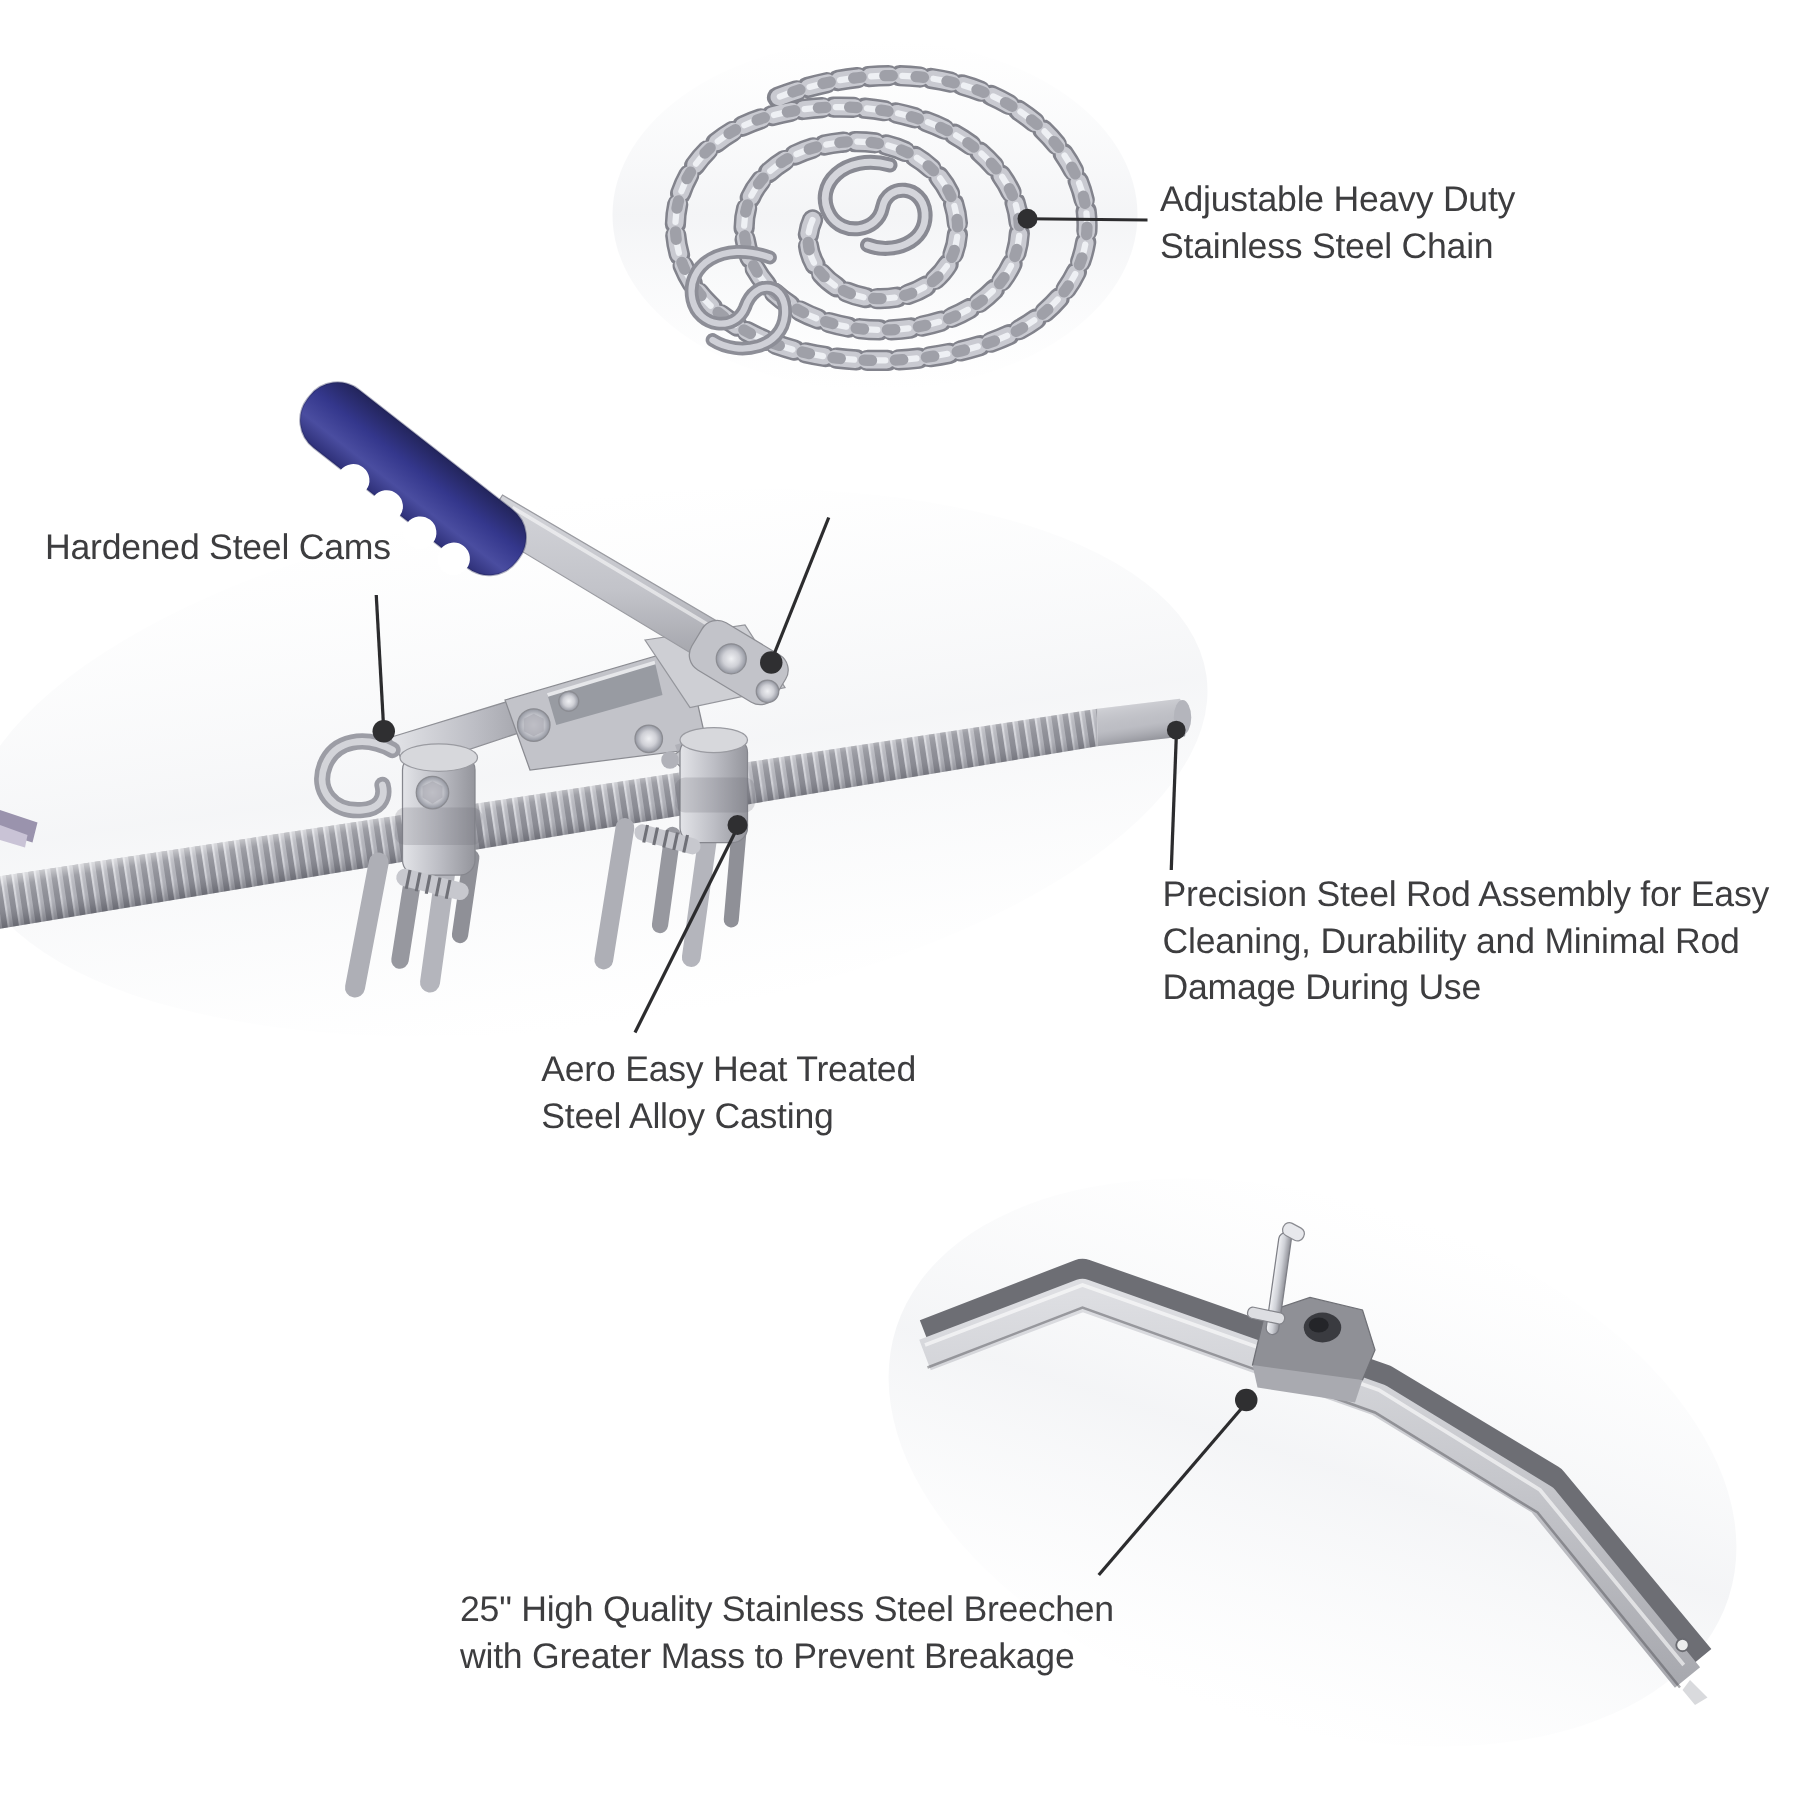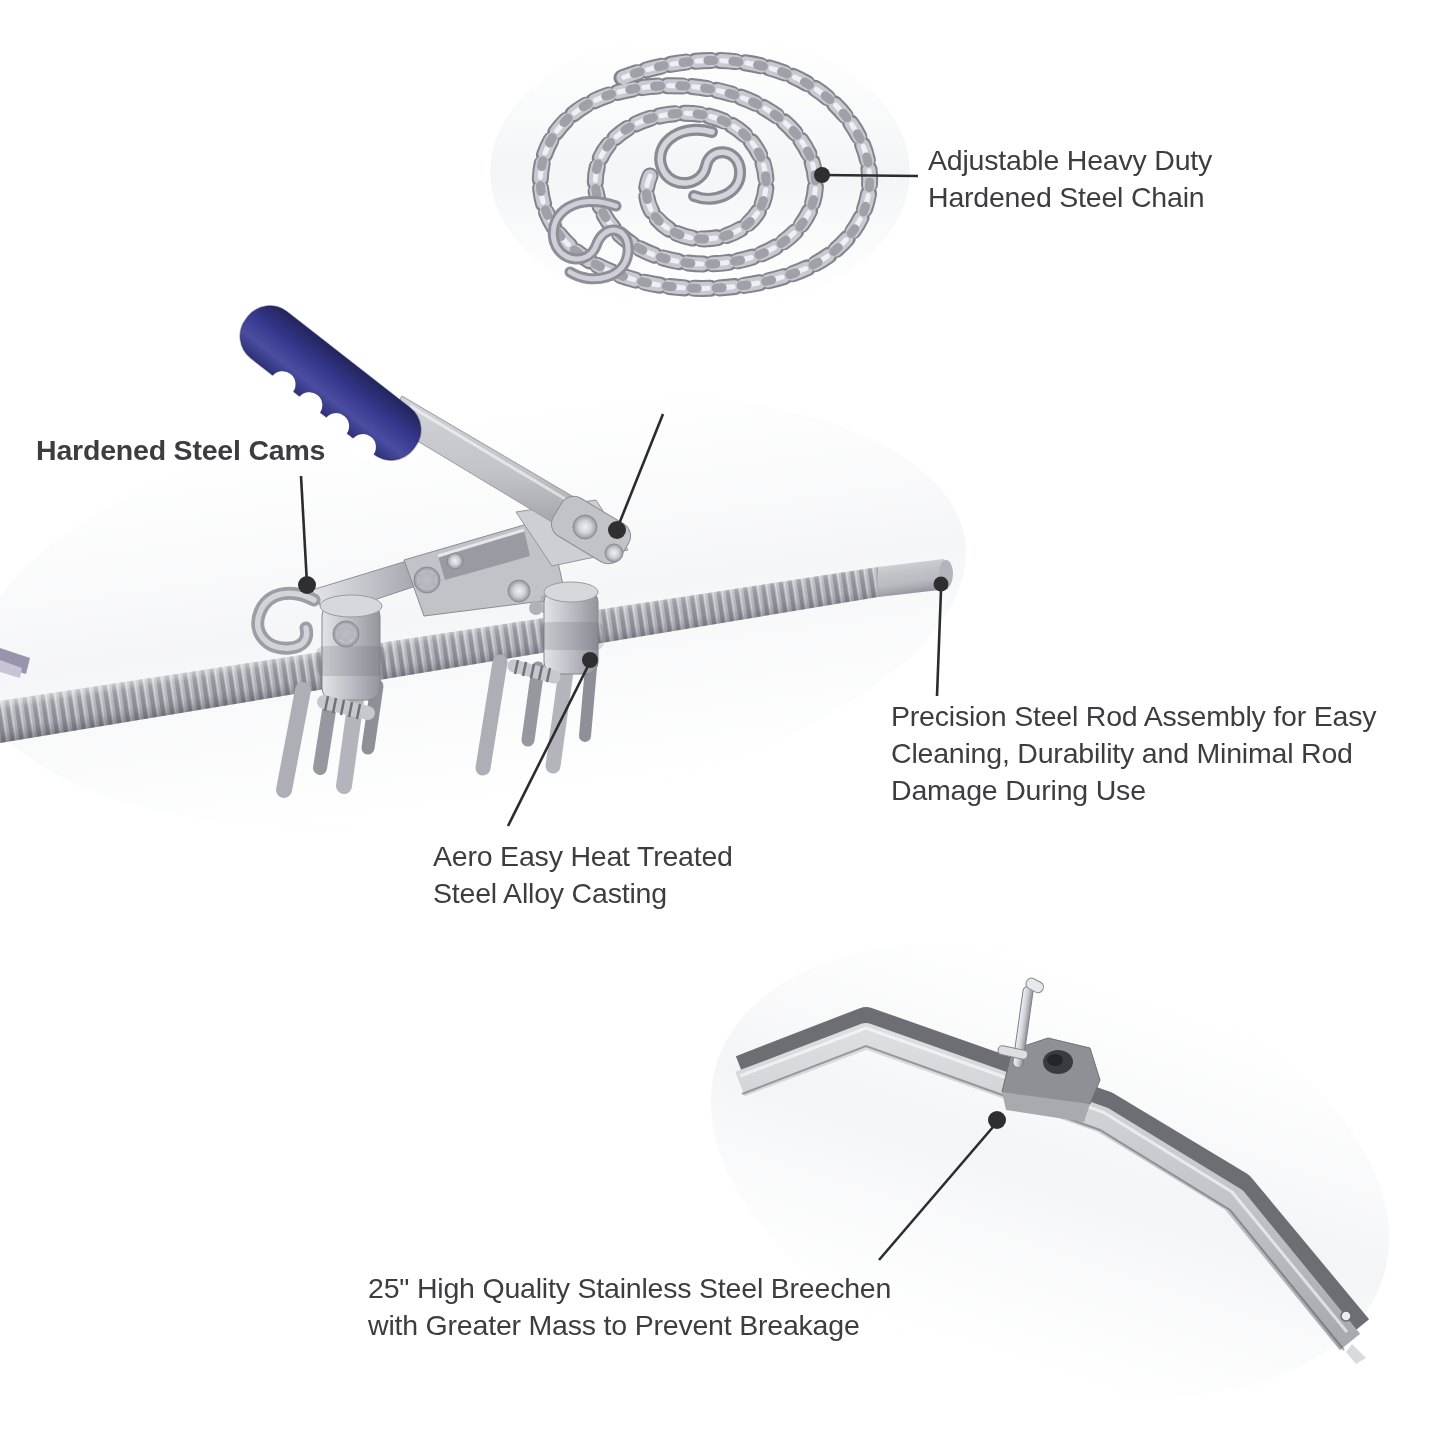--- a/index.html
+++ b/index.html
@@ -256,26 +256,26 @@
       <circle cx="822" cy="175" r="8"></circle>
       <circle cx="617" cy="530" r="9"></circle>
       <circle cx="307" cy="585" r="9"></circle>
       <circle cx="941" cy="584" r="7.5"></circle>
       <circle cx="590" cy="660" r="8"></circle>
       <circle cx="997" cy="1120" r="9"></circle>
     </g>
   </svg>
 
   <div class="label" style="left:928px;top:142px;">Adjustable Heavy Duty
-Hardened Steel Chain</div>
-
-
-  <div class="label" style="left:36px;top:432px;font-weight:bold;">Hardened Steel Cams</div>
-
-  <div class="label" style="left:891px;top:698px;">Precision Steel Rod Assembly for Easy
+Stainless Steel Chain</div>
+
+
+  <div class="label" style="left:36px;top:420px;">Hardened Steel Cams</div>
+
+  <div class="label" style="left:930px;top:698px;">Precision Steel Rod Assembly for Easy
 Cleaning, Durability and Minimal Rod
 Damage During Use</div>
 
   <div class="label" style="left:433px;top:838px;">Aero Easy Heat Treated
 Steel Alloy Casting</div>
 
   <div class="label" style="left:368px;top:1270px;">25" High Quality Stainless Steel Breechen
 with Greater Mass to Prevent Breakage</div>
 
 </div>

